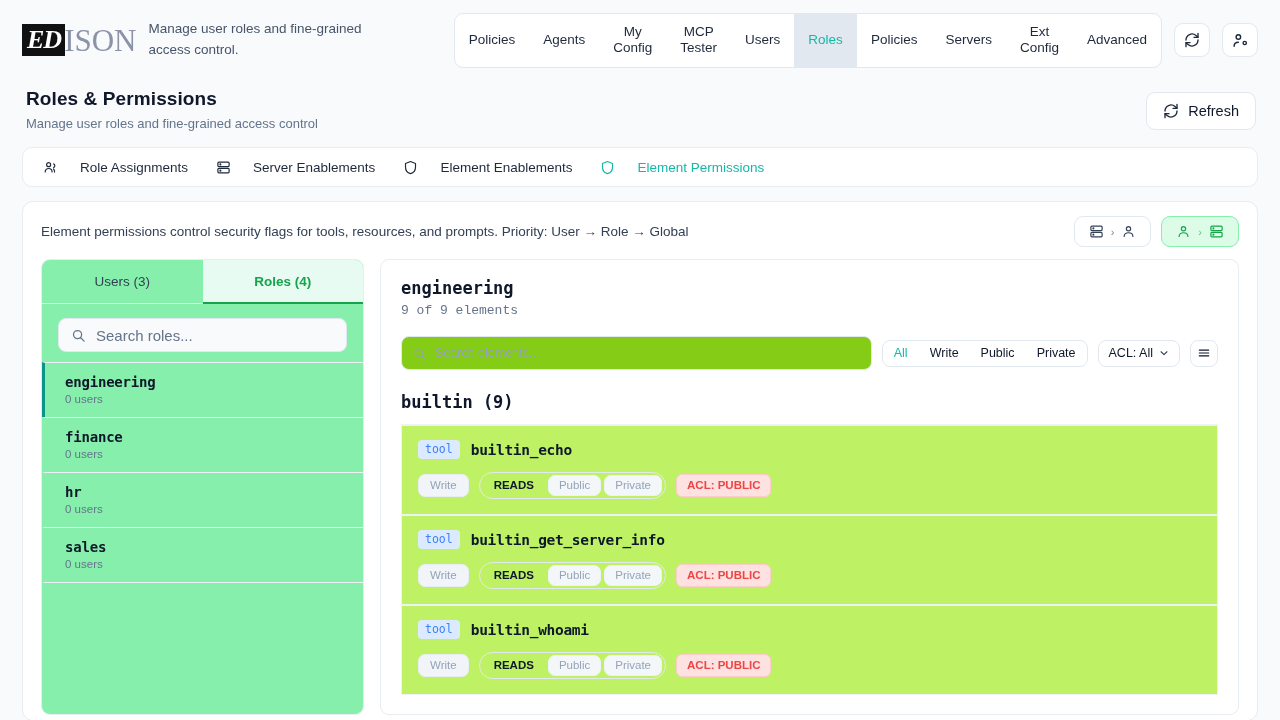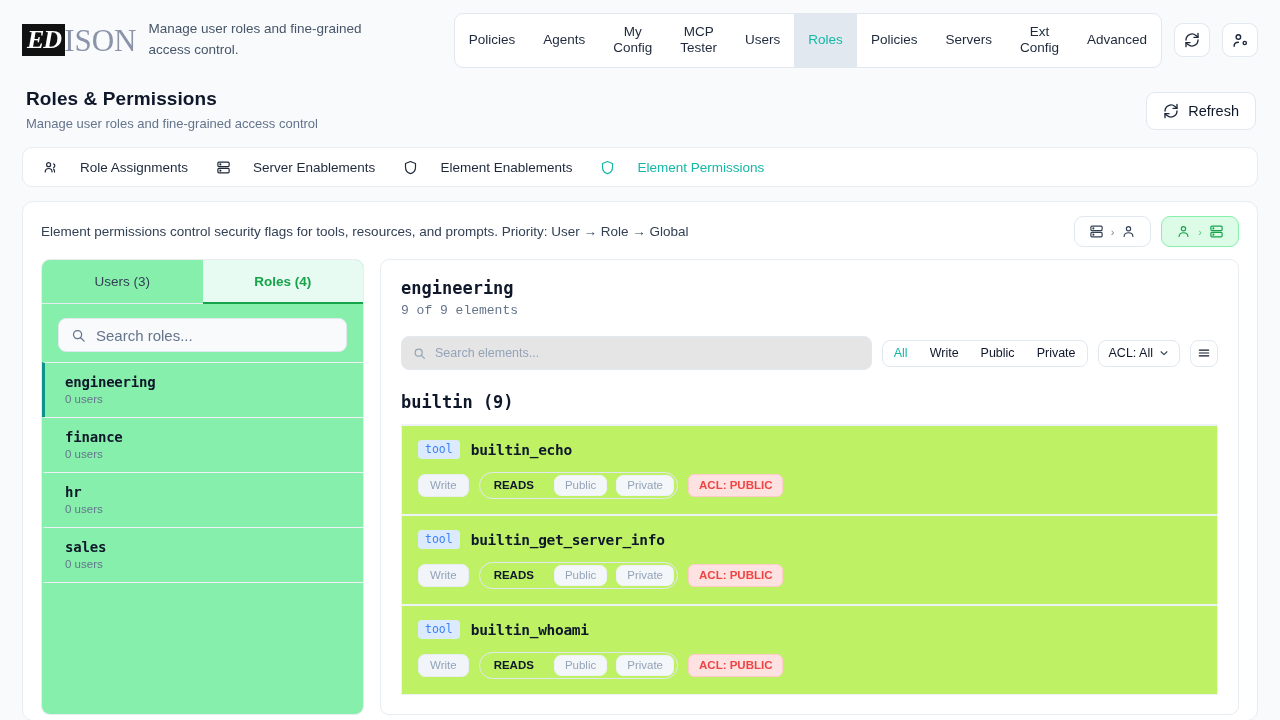--- a/index.html
+++ b/index.html
@@ -227,21 +227,21 @@
     overflow: hidden;
     position: relative;
   }
   .rp-title { font-size: 17px; font-weight: bold; color: #0f172a; }
   .rp-sub { font-size: 13px; color: #64748b; margin-top: 5px; font-family: Liberation Mono, monospace; }
   .filterrow { display: flex; align-items: center; gap: 10px; margin-top: 18px; }
   .el-search {
     flex: 1;
     border: 1px solid #e2e8f0;
     border-radius: 8px;
-    background: #e5e5e5;
+    background: #84cc16;
     height: 27px;
     display: flex; align-items: center; gap: 9px;
     padding: 16px 11px;
   }
   .el-search input {
     border: none; outline: none; background: transparent;
     font-size: 12.5px; color: #475569; width: 100%;
     font-family: "Liberation Sans", sans-serif;
   }
   .el-search input::placeholder { color: #94a3b8; }
@@ -312,21 +312,21 @@
     border: 1px solid #e8edf2;
     background: #f1f5f9;
     color: #94a3b8;
     cursor: pointer;
   }
   .pillgroup {
     display: flex; align-items: center;
     border: 1px solid #e2e8f0;
     border-radius: 14px;
     padding: 2px 3px;
-    gap: 9px;
+    gap: 3px;
   }
   .gpill {
     font-size: 11.5px;
     border-radius: 7px;
     padding: 3px 10px 4px 10px;
     color: #94a3b8;
     cursor: pointer;
     border: 1px solid transparent;
   }
   .gpill.on { color: #0f172a; font-weight: bold; }

